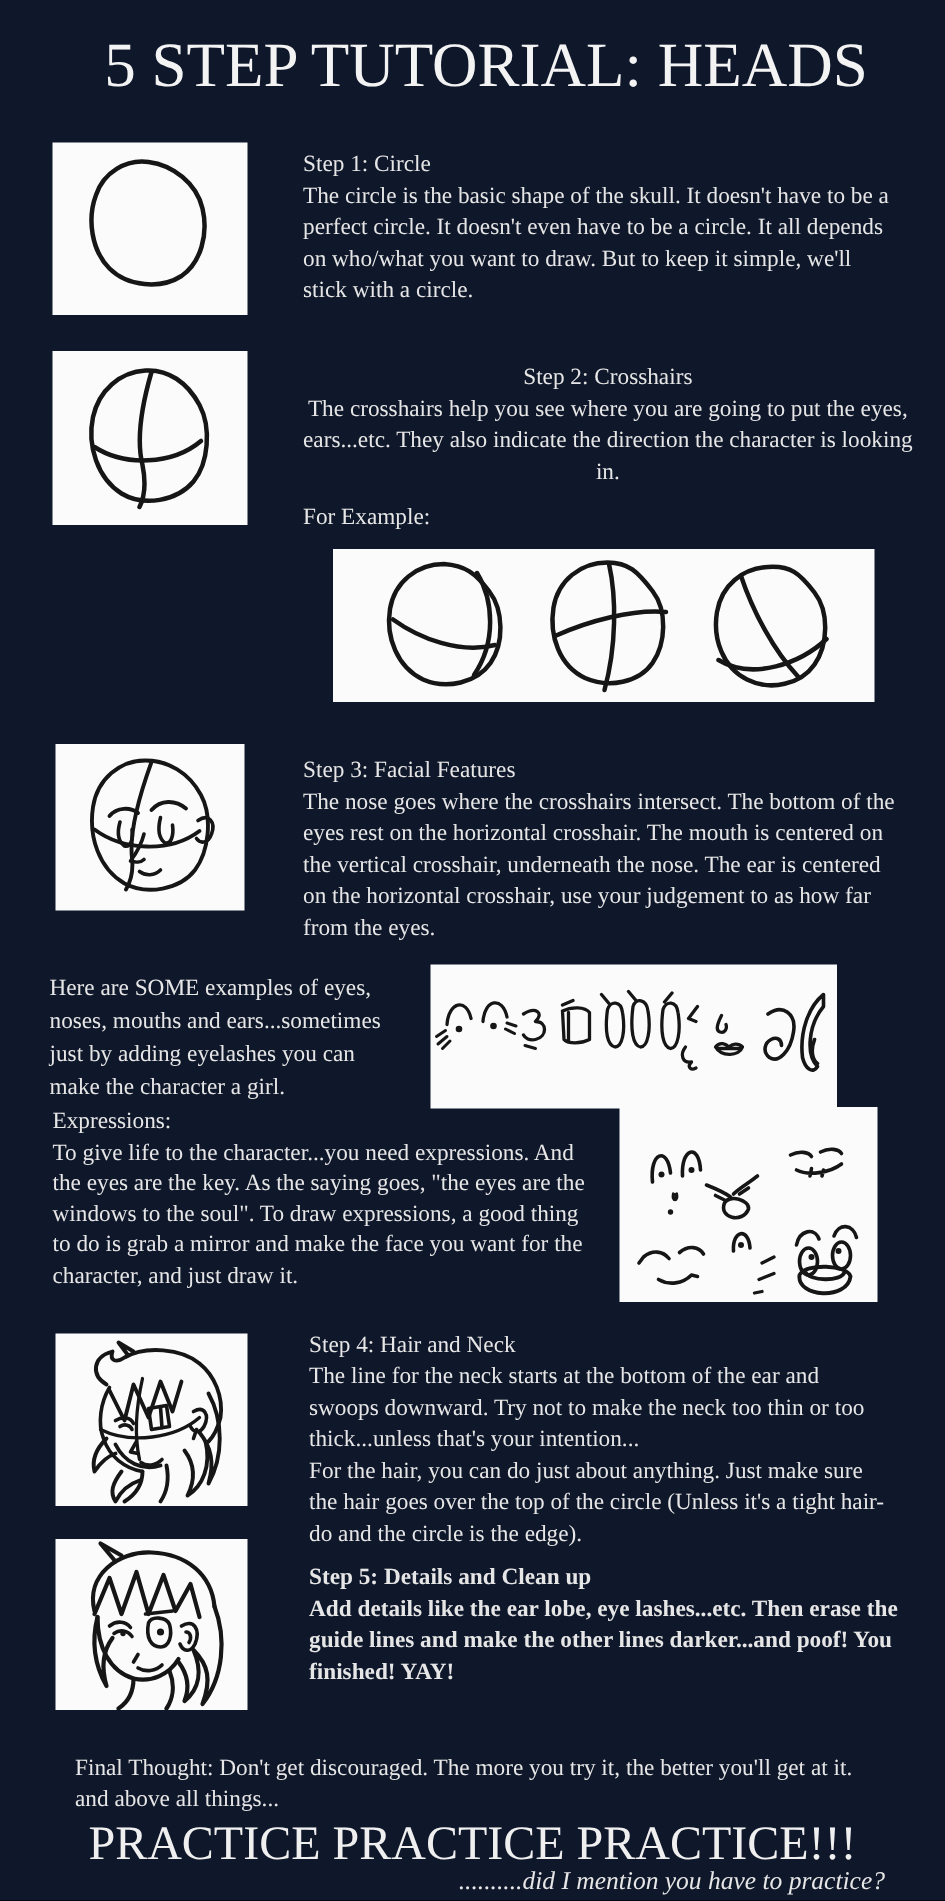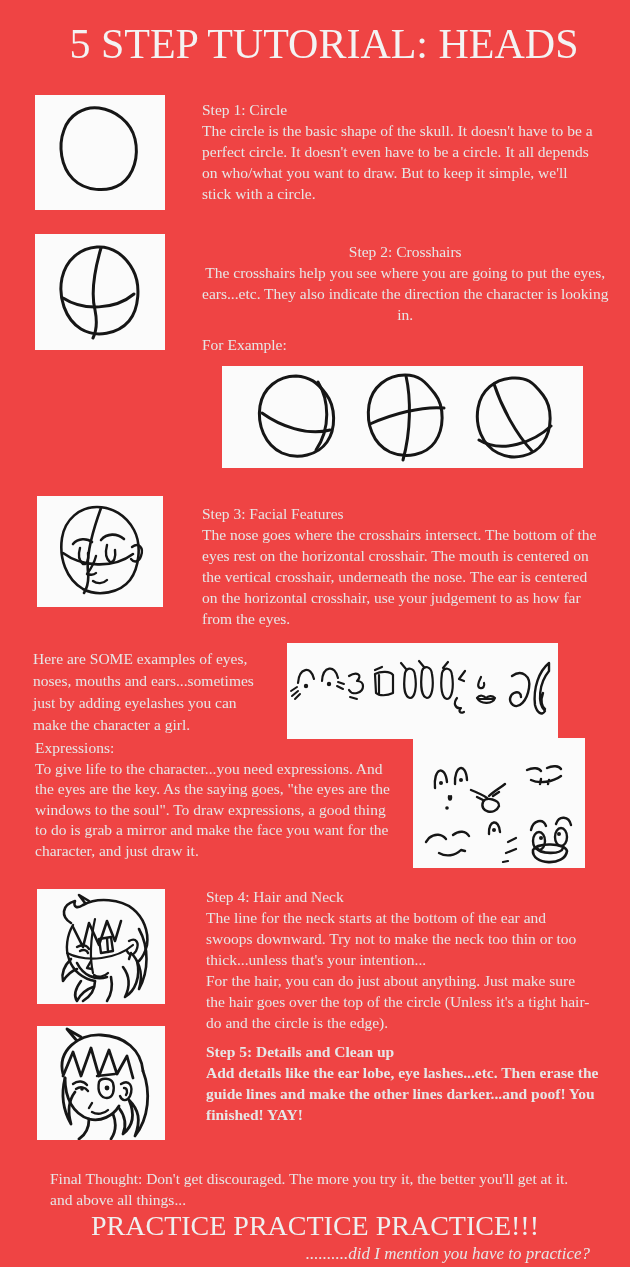--- a/index.html
+++ b/index.html
@@ -1,35 +1,35 @@
 <!DOCTYPE html>
 <html><head>
 <meta charset="utf-8">
 <style>
   html,body { margin:0; padding:0; background:#000; }
   #canvas {
     position:relative; width:630px; height:1267px; overflow:hidden;
-    background:#ef4444; color:#e6e6e6;
+    background:#0f172a; color:#e6e6e6;
     font-family:"Liberation Serif", serif;
   }
   .title {
     position:absolute; top:20px; left:0; width:100%;
     text-align:center; text-indent:18px;
     font-size:42px; color:#f3f3f3; white-space:nowrap;
   }
   .panel { position:absolute; background:#fbfbfb; }
   .panel svg { display:block; width:100%; height:100%; }
   .txt { position:absolute; font-size:15.5px; line-height:21px; }
   .txt div { white-space:nowrap; }
   .note { line-height:22px; }
   .expr { line-height:20.5px; }
   .final { line-height:21px; }
   .practice {
     position:absolute; top:1210px; left:0; width:100%;
-    text-align:center; font-size:28px; color:#efefef; white-space:nowrap;
+    text-align:center; font-size:32px; color:#efefef; white-space:nowrap;
   }
   .footnote {
     position:absolute; top:1244px; right:40px;
     font-size:17px; white-space:nowrap;font-style:italic;
   }
   .ink { stroke:#161616; fill:none; stroke-linecap:round; stroke-linejoin:round; }
 </style>
 </head>
 <body>
 

